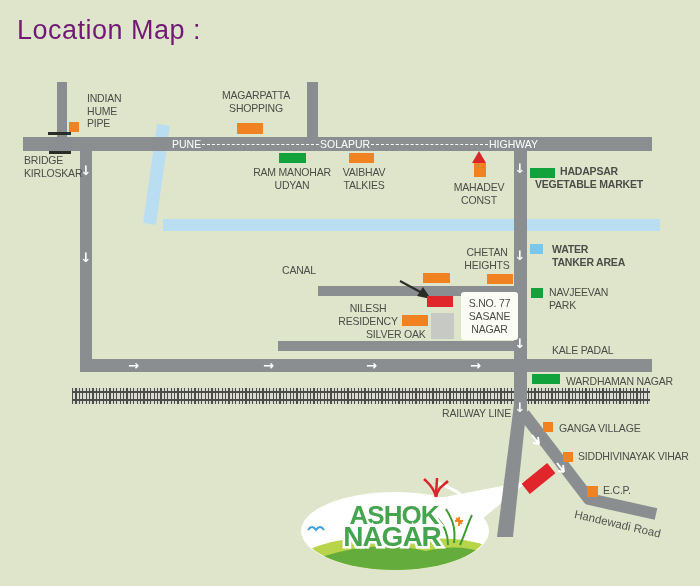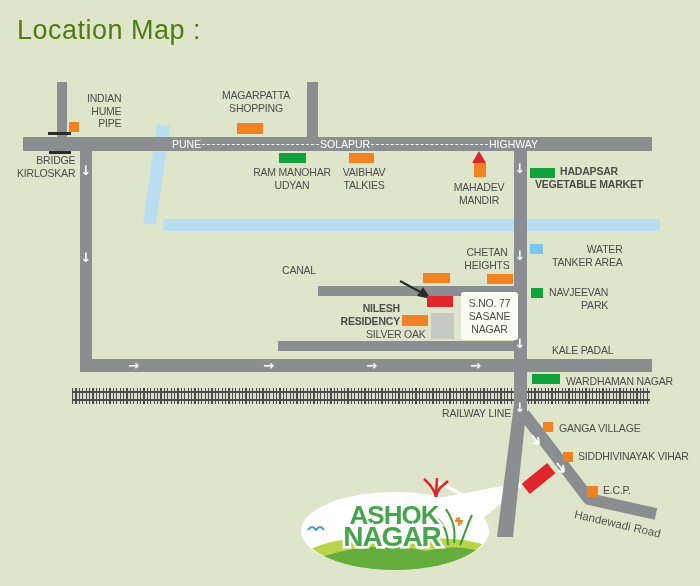--- a/index.html
+++ b/index.html
@@ -1,26 +1,26 @@
 <!DOCTYPE html>
 <html><head>
 <meta charset="utf-8">
 <style>
   html,body{margin:0;padding:0;}
   #map{position:relative;width:700px;height:586px;background:#dfe5cb;overflow:hidden;
        font-family:"Liberation Sans",sans-serif;}
   .road{position:absolute;background:#8b8e91;}
   .lb{position:absolute;font:10.5px/12.5px "Liberation Sans",sans-serif;color:#4b4d48;
-      letter-spacing:-0.2px;white-space:nowrap;text-align:right;}
+      letter-spacing:-0.2px;white-space:nowrap;}
   .lb span{display:block;}
-  .ctr{text-align:center;} .rgt{text-align:right;font-weight:bold;}
+  .ctr{text-align:center;} .rgt{text-align:center;}
   .mk{position:absolute;}
   .ar{position:absolute;color:#fff;font:bold 13px/13px "DejaVu Sans",sans-serif;text-align:center;}
   #title{position:absolute;left:17px;top:14px;font:27px/32px "Liberation Sans",sans-serif;
-         color:#4d7c0f;letter-spacing:0.5px;}
+         color:#701a75;letter-spacing:0.5px;}
   #hwlabels{position:absolute;left:172px;top:137px;width:366px;height:14px;display:flex;
             align-items:center;gap:1px;color:#fff;font:10.5px/11px "Liberation Sans",sans-serif;}
   #hwlabels .dash{flex:1;border-top:1px dashed #fff;height:0;}
   .canal{position:absolute;background:#b9def2;}
   #rail{position:absolute;left:72px;top:388px;width:578px;height:16px;
         background:repeating-linear-gradient(90deg,#4b4b47 0 1.2px,#d9dbd0 1.2px 3.4px);}
   #rail:before,#rail:after{content:"";position:absolute;left:0;right:0;height:2px;background:#4b4b47;}
   #rail:before{top:3px;} #rail:after{bottom:3px;}
   .tick{position:absolute;background:#2b2b28;height:3px;}
   #sasane-block{position:absolute;left:461px;top:292px;width:57px;height:48px;
@@ -112,48 +112,48 @@
   <div class="mk" style="left:587px;top:486px;width:11px;height:11px;background:#f08222;"></div>
   <div class="mk" style="left:522px;top:472px;width:33px;height:13px;background:#e0262b;transform:rotate(-39deg);"></div>
 
   <div id="sasane-block"></div>
 
   <div class="lb" style="left:87px;top:92px;">
     <span>INDIAN</span>
       <span>HUME</span>
       <span>PIPE</span>
   </div>
-  <div class="lb" style="left:17px;top:154px;">
+  <div class="lb" style="left:24px;top:154px;">
     <span>BRIDGE</span>
       <span>KIRLOSKAR</span>
   </div>
   <div class="lb ctr" style="left:250px;top:166px;width:84px;">
     <span>RAM MANOHAR</span>
       <span>UDYAN</span>
   </div>
   <div class="lb ctr" style="left:214px;top:89px;width:84px;">
     <span>MAGARPATTA</span>
       <span>SHOPPING</span>
   </div>
   <div class="lb ctr" style="left:338px;top:166px;width:52px;">
     <span>VAIBHAV</span>
       <span>TALKIES</span>
   </div>
   <div class="lb ctr" style="left:450px;top:181px;width:58px;">
     <span>MAHADEV</span>
-      <span>MANDIR</span>
+      <span>CONST</span>
   </div>
   <div class="lb ctr" style="left:534px;top:165px;width:110px;font-weight:bold;">
     <span>HADAPSAR</span>
       <span>VEGETABLE MARKET</span>
   </div>
   <div class="lb" style="left:282px;top:220px;margin-top:44px;">
     <span>CANAL</span>
   </div>
-  <div class="lb" style="left:552px;top:243px;">
+  <div class="lb" style="left:552px;top:243px;font-weight:bold;">
     <span>WATER</span>
       <span>TANKER AREA</span>
   </div>
   <div class="lb ctr" style="left:460px;top:246px;width:54px;">
     <span>CHETAN</span>
       <span>HEIGHTS</span>
   </div>
   <div class="lb rgt" style="left:336px;top:302px;width:64px;">
     <span>NILESH</span>
       <span>RESIDENCY</span>

